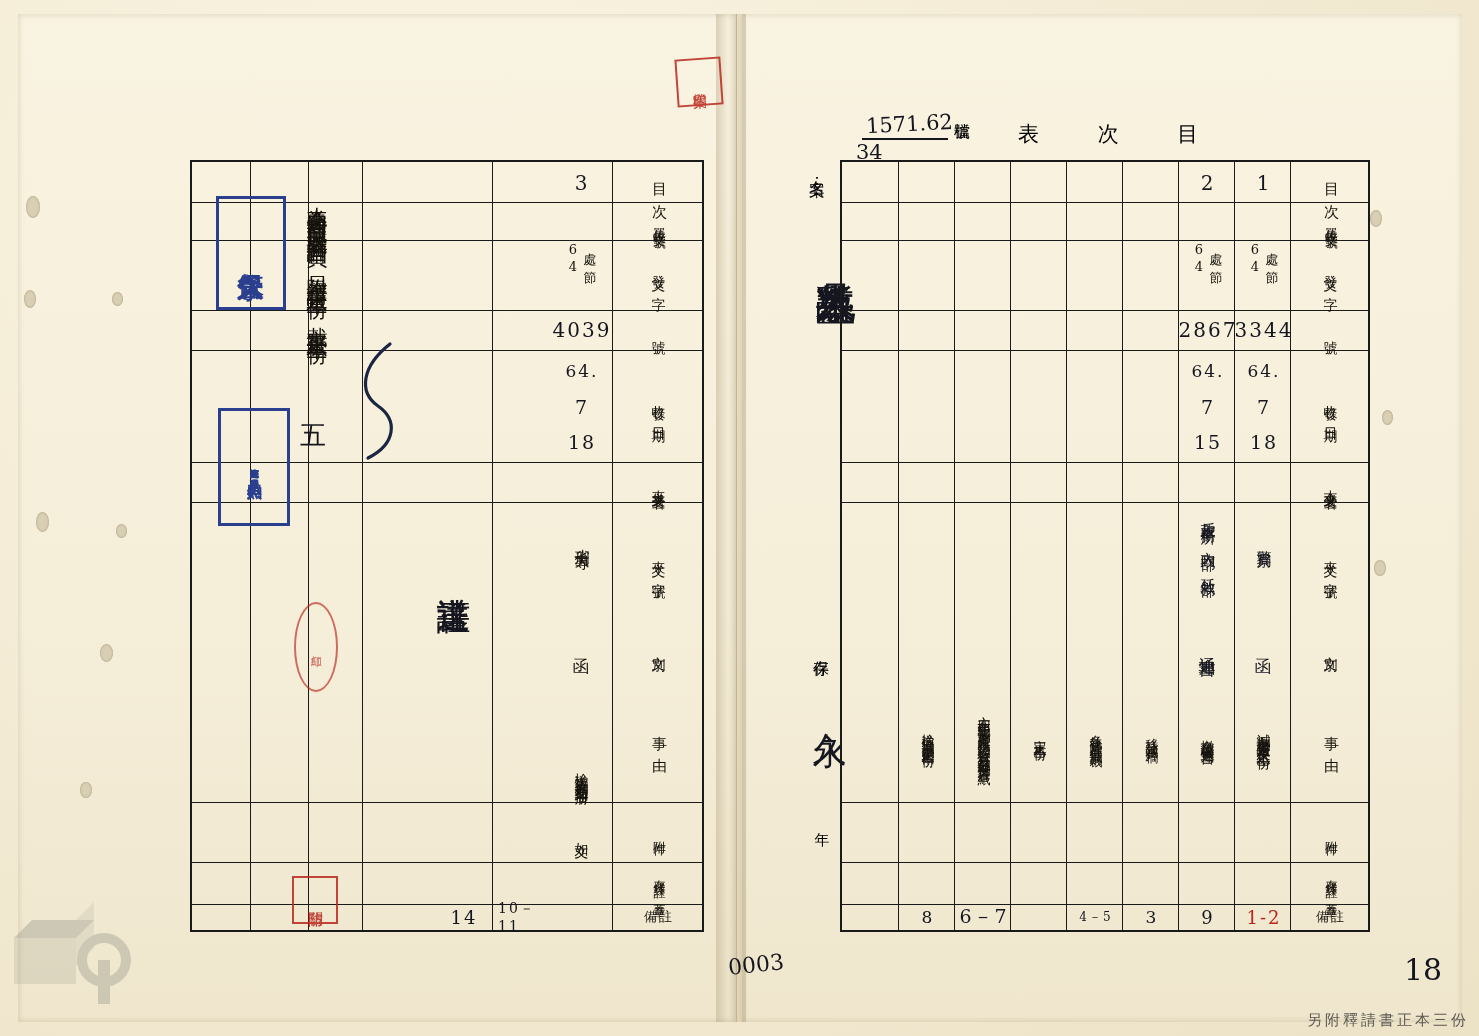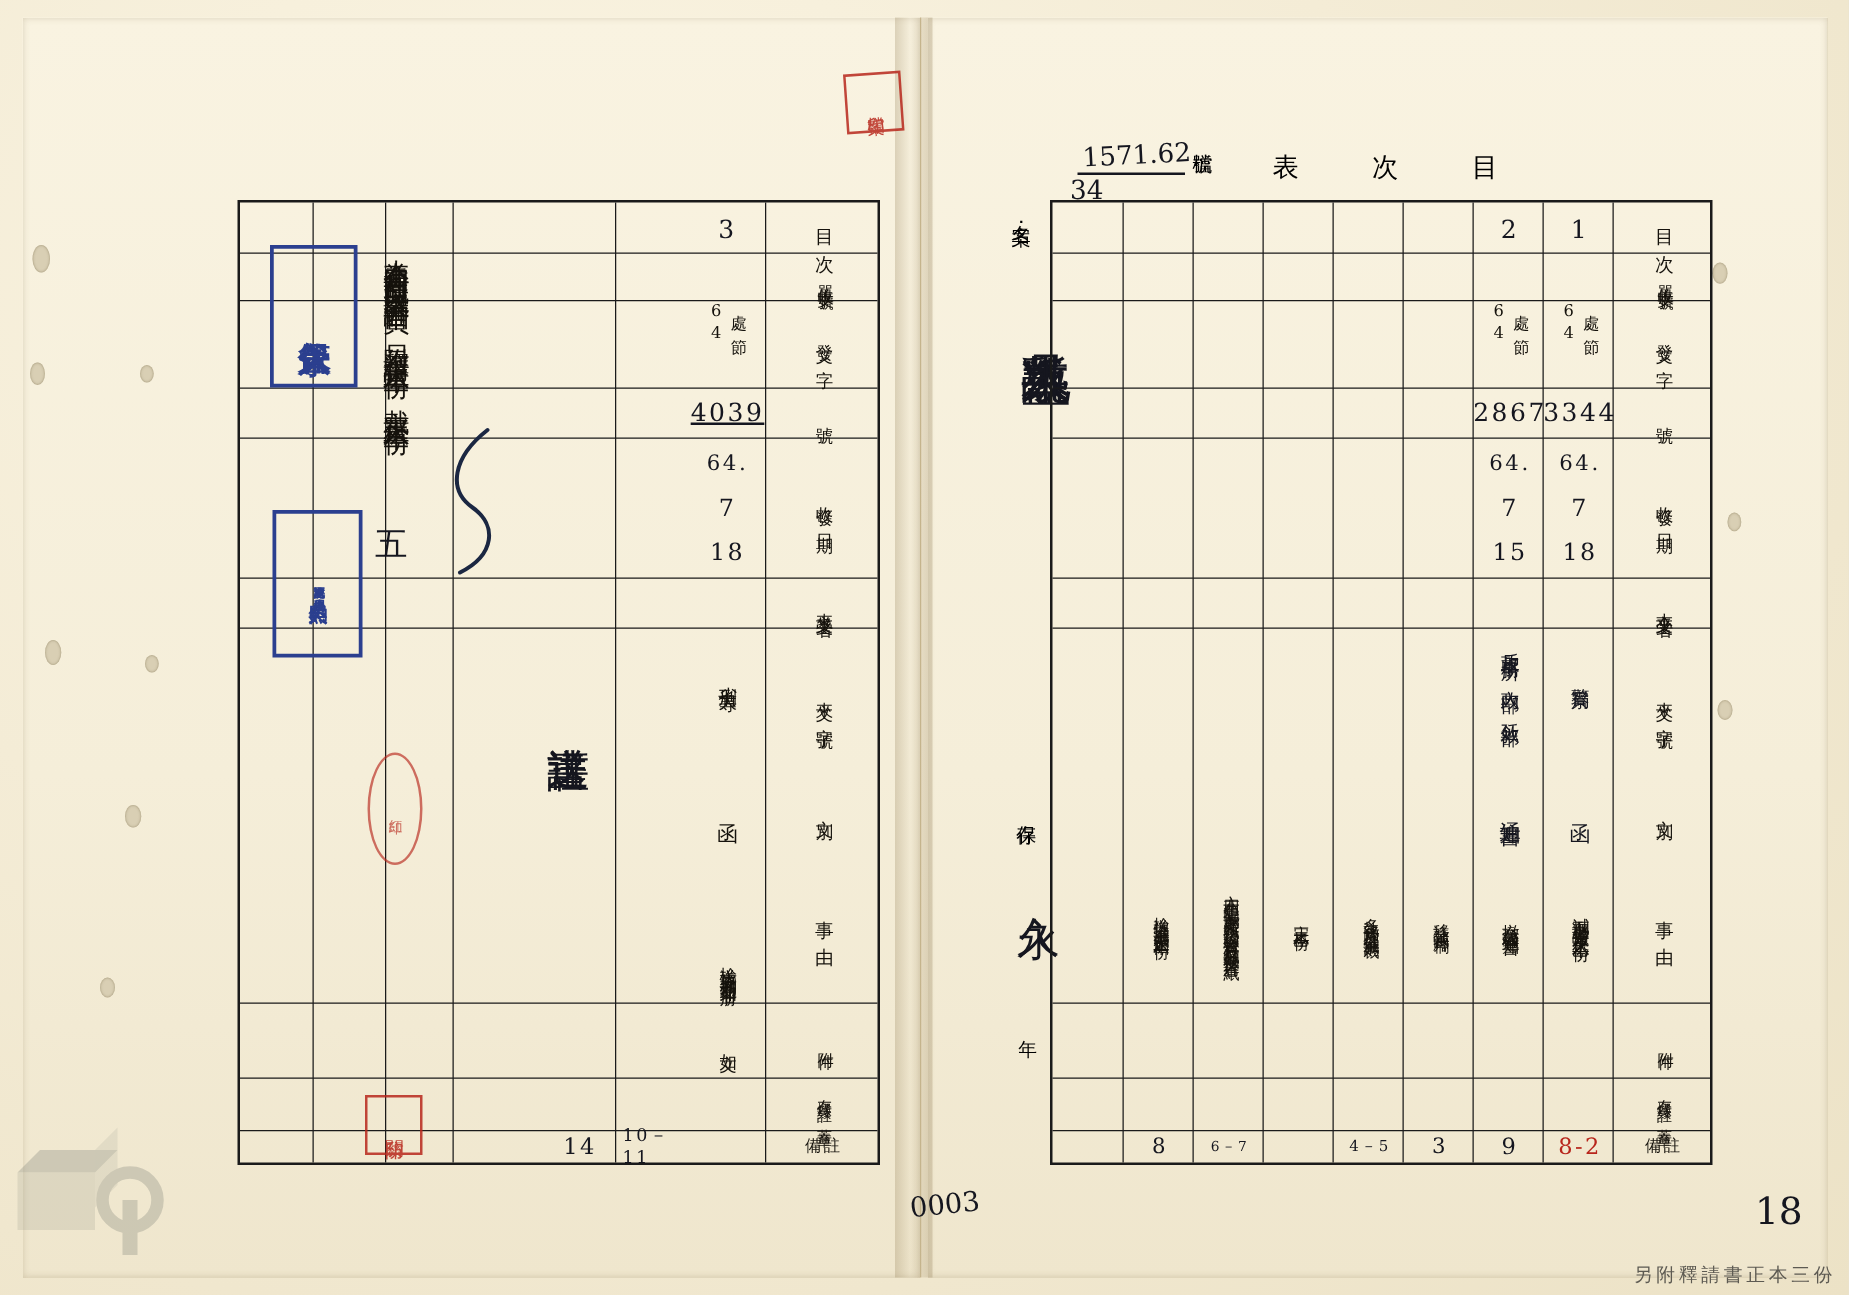--- a/index.html
+++ b/index.html
@@ -121,38 +121,38 @@
       <div class="cell" style="left: 456px; top: 744px; width: 66px; height: 22px; font-size: 13px; writing-mode: horizontal-tb; text-orientation: mixed;">備註</div>
       <div class="cell hand" style="left: 396px; top: 4px; width: 52px; height: 34px; font-size: 20px; writing-mode: horizontal-tb; text-orientation: mixed;">1</div>
       <div class="cell" style="left: 396px; top: 80px; width: 52px; height: 64px; font-size: 13px;">處 節 64</div>
       <div class="cell hand" style="left: 396px; top: 150px; width: 52px; height: 36px; font-size: 20px; writing-mode: horizontal-tb; text-orientation: mixed;">3344</div>
       <div class="cell hand" style="left: 396px; top: 192px; width: 52px; height: 34px; font-size: 17px; writing-mode: horizontal-tb; text-orientation: mixed;">64.</div>
       <div class="cell hand" style="left: 396px; top: 228px; width: 52px; height: 34px; font-size: 19px; writing-mode: horizontal-tb; text-orientation: mixed;">7</div>
       <div class="cell hand" style="left: 396px; top: 262px; width: 52px; height: 36px; font-size: 19px; writing-mode: horizontal-tb; text-orientation: mixed;">18</div>
       <div class="cell hand" style="left: 396px; top: 304px; width: 52px; height: 150px; font-size: 15px; line-height: 20px;">警察局</div>
       <div class="cell hand" style="left: 396px; top: 462px; width: 52px; height: 44px; font-size: 17px;">函</div>
       <div class="cell" style="left: 396px; top: 510px; width: 52px; height: 126px; font-size: 14px; line-height: 18px;">減刑釋請書原本及正本乙份</div>
-      <div class="cell hand" style="left: 396px; top: 744px; width: 52px; height: 22px; font-size: 18px; writing-mode: horizontal-tb; text-orientation: mixed; color: rgb(184, 38, 28);">8-2</div>
+      <div class="cell hand" style="left: 396px; top: 744px; width: 52px; height: 22px; font-size: 18px; writing-mode: horizontal-tb; text-orientation: mixed; color: rgb(184, 38, 28);">1-2</div>
       <div class="cell hand" style="left: 340px; top: 4px; width: 52px; height: 34px; font-size: 20px; writing-mode: horizontal-tb; text-orientation: mixed;">2</div>
       <div class="cell" style="left: 340px; top: 80px; width: 52px; height: 64px; font-size: 13px;">處 節 64</div>
       <div class="cell hand" style="left: 340px; top: 150px; width: 52px; height: 36px; font-size: 20px; writing-mode: horizontal-tb; text-orientation: mixed;">2867</div>
       <div class="cell hand" style="left: 340px; top: 192px; width: 52px; height: 34px; font-size: 17px; writing-mode: horizontal-tb; text-orientation: mixed;">64.</div>
       <div class="cell hand" style="left: 340px; top: 228px; width: 52px; height: 34px; font-size: 19px; writing-mode: horizontal-tb; text-orientation: mixed;">7</div>
       <div class="cell hand" style="left: 340px; top: 262px; width: 52px; height: 36px; font-size: 19px; writing-mode: horizontal-tb; text-orientation: mixed;">15</div>
       <div class="cell hand" style="left: 340px; top: 304px; width: 52px; height: 150px; font-size: 15px; line-height: 20px;">戶政事務所 內政部 延敘部</div>
       <div class="cell hand" style="left: 340px; top: 462px; width: 52px; height: 44px; font-size: 17px;">通知書</div>
       <div class="cell" style="left: 340px; top: 510px; width: 52px; height: 126px; font-size: 14px; line-height: 18px;">撤奪公權通知書</div>
       <div class="cell hand" style="left: 340px; top: 744px; width: 52px; height: 22px; font-size: 18px; writing-mode: horizontal-tb; text-orientation: mixed; color: rgb(21, 22, 31);">9</div>
       <div class="cell" style="left: 284px; top: 510px; width: 52px; height: 126px; font-size: 13px; line-height: 17px;">移請公裁函片稿</div>
       <div class="cell hand" style="left: 284px; top: 744px; width: 52px; height: 22px; font-size: 17px; writing-mode: horizontal-tb; text-orientation: mixed;">3</div>
       <div class="cell" style="left: 228px; top: 510px; width: 52px; height: 126px; font-size: 13px; line-height: 17px;">多執行函片及催定減刑裁</div>
       <div class="cell hand" style="left: 228px; top: 744px; width: 52px; height: 22px; font-size: 12px; writing-mode: horizontal-tb; text-orientation: mixed;">4－5</div>
       <div class="cell" style="left: 172px; top: 510px; width: 52px; height: 126px; font-size: 13px; line-height: 17px;">定正本乙份</div>
       <div class="cell" style="left: 116px; top: 510px; width: 52px; height: 126px; font-size: 13px; line-height: 17px;">六十四年罪犯減刑案更新執行函稿綜合資料表及減刑執行書各乙紙</div>
-      <div class="cell hand" style="left: 116px; top: 744px; width: 52px; height: 22px; font-size: 11px; writing-mode: horizontal-tb; text-orientation: mixed;">6－7</div>
+      <div class="cell hand" style="left: 116px; top: 744px; width: 52px; height: 22px; font-size: 19px; writing-mode: horizontal-tb; text-orientation: mixed;">6－7</div>
       <div class="cell" style="left: 60px; top: 510px; width: 52px; height: 126px; font-size: 13px; line-height: 17px;">檢送催定減刑裁定正本四份</div>
       <div class="cell hand" style="left: 60px; top: 744px; width: 52px; height: 22px; font-size: 17px; writing-mode: horizontal-tb; text-orientation: mixed;">8</div>
     </div>
 
   <div class="tbl" id="ltbl" style="left:190px;top:160px;width:510px;height:768px;">
   <div class="col" style="left: 58px;"></div>
       <div class="col" style="left: 116px;"></div>
       <div class="col" style="left: 170px;"></div>
       <div class="col" style="left: 300px;"></div>
       <div class="col" style="left: 420px;"></div>
@@ -172,21 +172,21 @@
       <div class="cell" style="left: 432px; top: 190px; width: 70px; height: 110px; font-size: 14px;">收發 日期</div>
       <div class="cell" style="left: 432px; top: 302px; width: 70px; height: 38px; font-size: 14px;">來文受者</div>
       <div class="cell" style="left: 432px; top: 342px; width: 70px; height: 118px; font-size: 14px;">來文 字號</div>
       <div class="cell" style="left: 432px; top: 462px; width: 70px; height: 46px; font-size: 14px;">文別</div>
       <div class="cell" style="left: 432px; top: 510px; width: 70px; height: 128px; font-size: 15px;">事 由</div>
       <div class="cell" style="left: 432px; top: 642px; width: 70px; height: 58px; font-size: 13px;">附件</div>
       <div class="cell" style="left: 432px; top: 702px; width: 70px; height: 40px; font-size: 12px;">存燬簽註 蓋章</div>
       <div class="cell" style="left: 432px; top: 744px; width: 70px; height: 22px; font-size: 13px; writing-mode: horizontal-tb; text-orientation: mixed;">備註</div>
       <div class="cell hand" style="left: 362px; top: 4px; width: 56px; height: 34px; font-size: 20px; writing-mode: horizontal-tb; text-orientation: mixed;">3</div>
       <div class="cell" style="left: 362px; top: 80px; width: 56px; height: 64px; font-size: 13px;">處 節 64</div>
-      <div class="cell hand" style="left: 362px; top: 150px; width: 56px; height: 36px; font-size: 20px; writing-mode: horizontal-tb; text-orientation: mixed; text-decoration: underline;">4039</div>
+      <div class="cell hand" style="left: 362px; top: 150px; width: 56px; height: 36px; font-size: 20px; writing-mode: horizontal-tb; text-orientation: mixed;">4039</div>
       <div class="cell hand" style="left: 362px; top: 192px; width: 56px; height: 34px; font-size: 17px; writing-mode: horizontal-tb; text-orientation: mixed;">64.</div>
       <div class="cell hand" style="left: 362px; top: 228px; width: 56px; height: 34px; font-size: 19px; writing-mode: horizontal-tb; text-orientation: mixed;">7</div>
       <div class="cell hand" style="left: 362px; top: 262px; width: 56px; height: 36px; font-size: 19px; writing-mode: horizontal-tb; text-orientation: mixed;">18</div>
       <div class="cell" style="left: 362px; top: 304px; width: 56px; height: 150px; font-size: 15px; line-height: 20px;">省刑大等</div>
       <div class="cell" style="left: 362px; top: 462px; width: 56px; height: 44px; font-size: 17px;">函</div>
       <div class="cell" style="left: 362px; top: 510px; width: 56px; height: 200px; font-size: 14px; line-height: 18px;">檢送吏新判刑通知名册</div>
       <div class="cell" style="left: 362px; top: 646px; width: 56px; height: 50px; font-size: 14px;">如文</div>
       <div class="cell hand" style="left: 306px; top: 744px; width: 52px; height: 22px; font-size: 14px; writing-mode: horizontal-tb; text-orientation: mixed;">10－11</div>
       <div class="cell hand" style="left: 246px; top: 744px; width: 52px; height: 22px; font-size: 18px; writing-mode: horizontal-tb; text-orientation: mixed;">14</div>
     </div>

